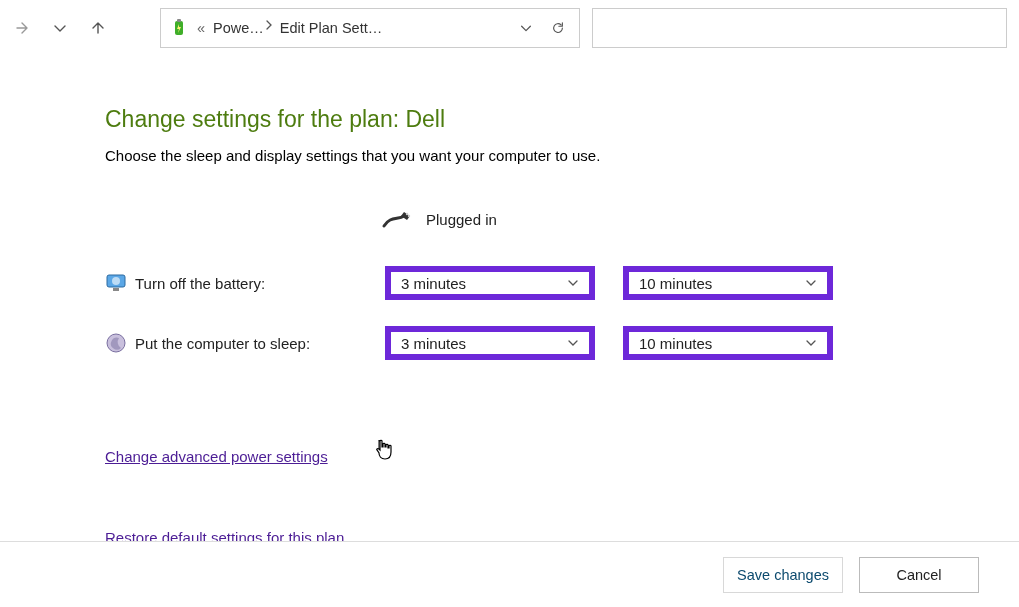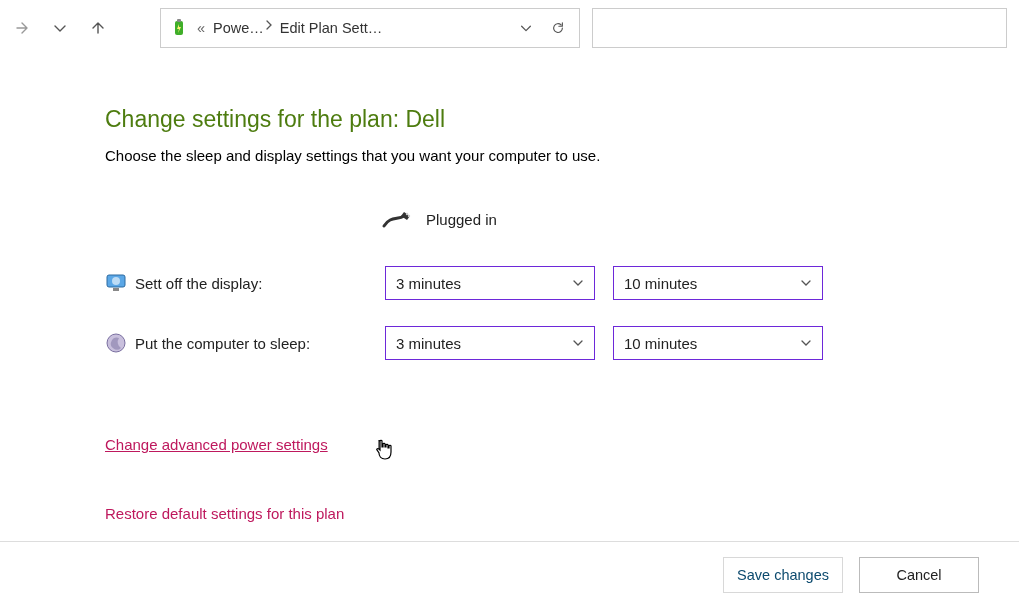--- a/index.html
+++ b/index.html
@@ -91,36 +91,36 @@
   .row {
     display: flex;
     align-items: center;
     margin-bottom: 26px;
   }
   .row .ricon { width:22px; height:22px; display:flex; align-items:center; justify-content:center; margin-right:8px; }
   .row .rlabel { width: 250px; font-size:15px; }
   .select {
     width: 210px;
     height: 34px;
-    border: 1px solid #6d28d9;
+    border: 6px solid #6d28d9;
     background: #fff;
     display: flex;
     align-items: center;
     justify-content: space-between;
     padding: 0 10px;
     font-size: 15px;
-    margin-right: 18px;
+    margin-right: 28px;
     cursor: pointer;
   }
   .select .chev { color:#555; }
   
   .link {
-    color: #be185d;
-    font-size: 15px;
-    margin-top: 30px;
+    color: #4c1d95;
+    font-size: 15px;
+    margin-top: 42px;
     cursor: pointer;
     display: inline-block;
   }
   .link.underline { text-decoration: underline; }
   
   .footer {
     position: absolute;
     bottom: 0; left: 0; right: 0;
     border-top: 1px solid #ddd;
     height: 66px;
@@ -225,21 +225,21 @@
   </div>
 
   <div class="row">
     <span class="ricon">
       <svg viewBox="0 0 22 22">
           <rect x="2" y="3" width="18" height="12" rx="2" fill="#5ba7e6" stroke="#2c6aa0"></rect>
           <circle cx="11" cy="9" r="4" fill="#fff" opacity="0.6"></circle>
           <rect x="8" y="16" width="6" height="3" fill="#888"></rect>
         </svg>
     </span>
-    <span class="rlabel">Sett off the display:</span>
+    <span class="rlabel">Turn off the battery:</span>
     <div class="select">
       <span>3 minutes</span>
       <svg class="chev" width="12" height="12" viewBox="0 0 12 12">
           <path d="M2 4l4 4 4-4" stroke="currentColor" stroke-width="1.3" fill="none" stroke-linecap="round"></path>
         </svg>
     </div>
     <div class="select">
       <span>10 minutes</span>
       <svg class="chev" width="12" height="12" viewBox="0 0 12 12">
           <path d="M2 4l4 4 4-4" stroke="currentColor" stroke-width="1.3" fill="none" stroke-linecap="round"></path>

